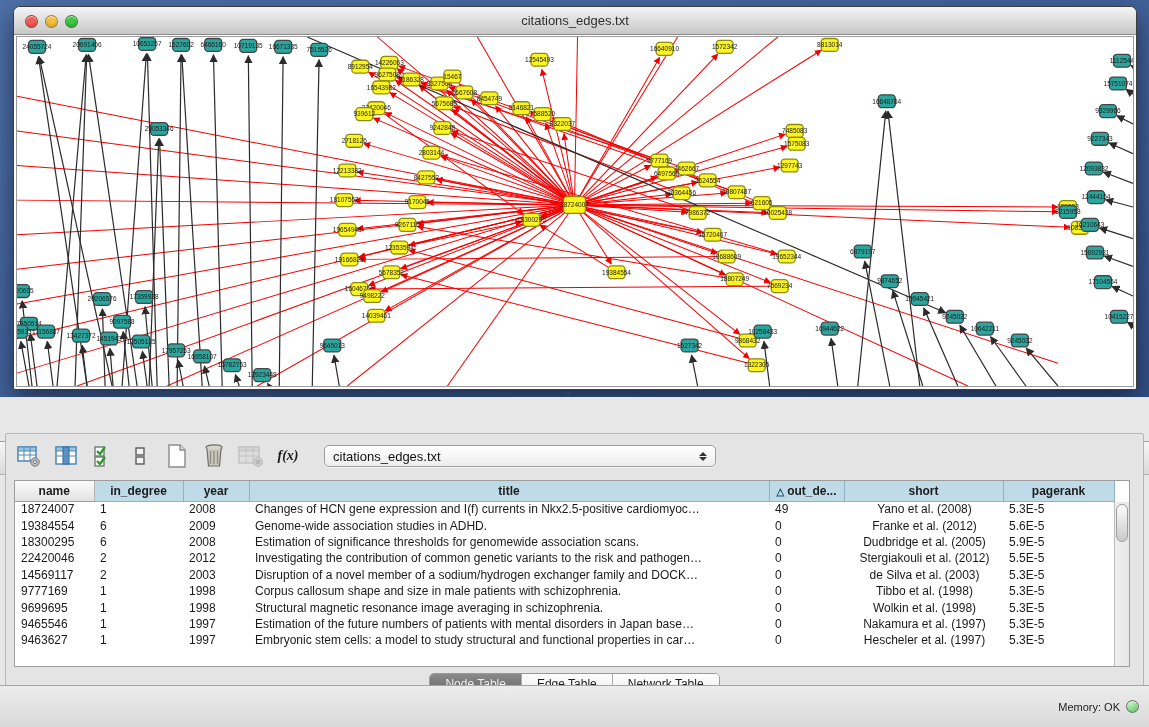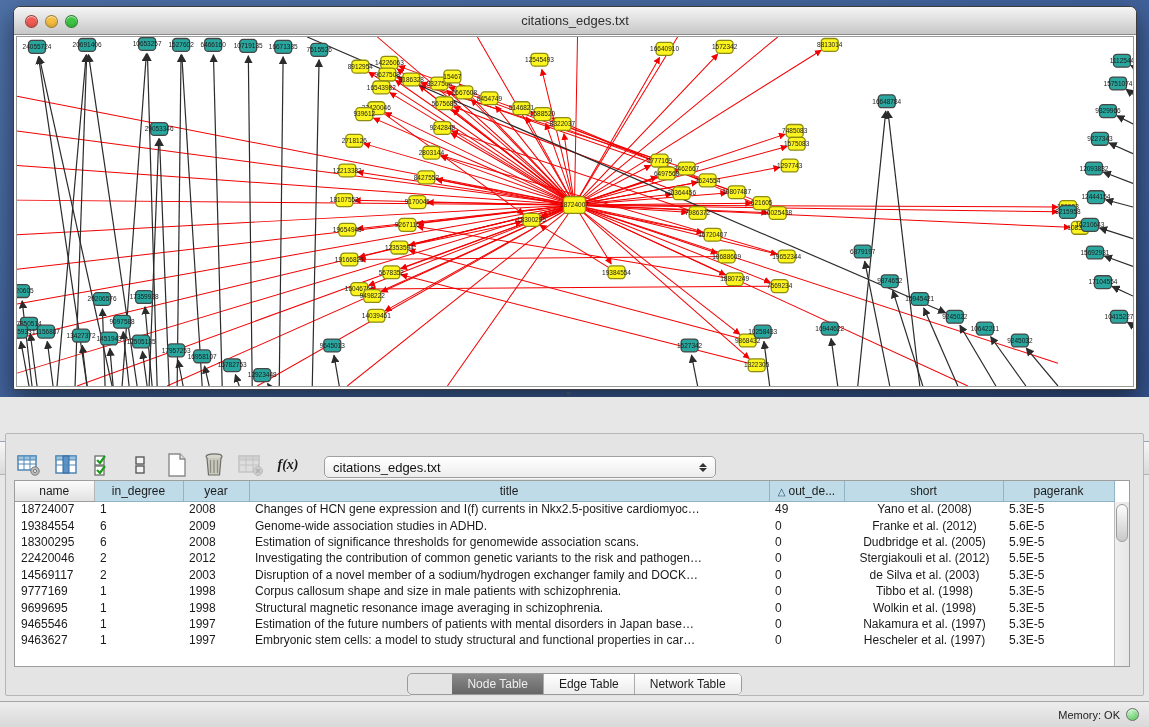--- a/index.html
+++ b/index.html
@@ -32,61 +32,61 @@
   .tp-header { height:34px; background:linear-gradient(#f6f6f6,#dadada);
     border-top:1px solid #97a2b4; border-bottom:1px solid #b2b2b2;
     display:flex; align-items:center; padding:0 10px;margin-top:44px; }
   .tp-title { font-size:12px; color:#2e2e2e; }
   .tp-header-icons { margin-left:auto; display:flex; align-items:center; gap:14px; }
   .icon-btn { cursor:default; display:flex; align-items:center; }
   .close-x { font-size:15px; font-weight:bold; color:#111; line-height:14px; }
   .tp-body { position:absolute; left:5px; right:5px; top:36px; height:263px;
     background:#e4e4e4; border:1px solid #b6b6b6; border-radius:2px; }
   
-  .tp-toolbar { height:44px; display:flex; align-items:flex-end; padding:0 10px; gap:11px; }
+  .tp-toolbar { height:44px; display:flex; align-items:center; padding:0 10px; gap:11px; }
   .tb-icon { width:26px; height:26px; display:flex; align-items:center; justify-content:center; }
   .fx-label { font-size:14px; font-style:italic; font-family:"Liberation Serif",serif;
     color:#1a1a1a; font-weight:bold; }
   .combo { margin-left:12px; width:392px; height:22px; border:1px solid #9f9f9f;
     border-radius:5px; background:linear-gradient(#ffffff,#ededed);
     display:flex; align-items:center; padding:0 8px; font-size:13px; color:#111;
     box-shadow:0 1px 0 rgba(255,255,255,.7); }
   .combo-arrows { margin-left:auto; display:flex; flex-direction:column; gap:1px; }
   .combo-arrows i { width:0; height:0; border-left:4px solid transparent; border-right:4px solid transparent; }
   .arr-up { border-bottom:4px solid #333; }
   .arr-dn { border-top:4px solid #333; }
   
   .tbl-wrap { position:absolute; left:8px; right:13px; top:46px; height:187px;
     background:#fff; border:1px solid #9d9d9d; overflow:hidden; }
   table { border-collapse:collapse; table-layout:fixed; width:1099px; }
-  th { height:20px; font-size:12px; font-weight:normal; color:#1c1c1c; text-align:center;
+  th { height:20px; font-size:12px; font-weight:bold; color:#1c1c1c; text-align:center;
     background:#bedbe7; border-right:1px solid #8fb4c4; border-bottom:1px solid #8fb4c4;
     overflow:hidden; white-space:nowrap; }
   th.plain { background:linear-gradient(#fbfbfb,#e2e2e2); border-right:1px solid #b5b5b5;
     border-bottom:1px solid #9d9d9d; }
   .sort-glyph { font-size:10px; color:#23506e; margin-right:3px; }
   td { height:16.4px; font-size:12px; color:#1a1a1a; padding:0 4px 0 6px;
     overflow:hidden; white-space:nowrap; text-overflow:clip; }
   td.center { text-align:center; }
   
   .v-scroll { position:absolute; right:0; top:21px; bottom:0; width:15px;
     background:linear-gradient(90deg,#efefef,#e6e6e6); border-left:1px solid #bdbdbd; }
   .v-thumb { position:absolute; left:1px; right:1px; top:2px; height:38px; border-radius:7px;
     background:linear-gradient(#fdfdfd,#c9c9c9); border:1px solid #9c9c9c; }
   
   .tab-bar { position:absolute; left:0; right:0; top:238px; height:24px;
     display:flex; justify-content:center; align-items:center; }
   .seg { display:inline-flex; border:1px solid #9a9a9a; border-radius:5px; overflow:hidden;
-    box-shadow:0 1px 0 rgba(255,255,255,.6);padding-left:44px; }
+    box-shadow:0 1px 0 rgba(255,255,255,.6); }
   .seg-btn { font-size:12px; padding:3px 15px; background:linear-gradient(#ffffff,#ebebeb);
     color:#1c1c1c; border-left:1px solid #ababab; white-space:nowrap; }
   .seg-btn:first-child { border-left:none; }
   .seg-btn.active { background:linear-gradient(#8a8a8a,#666666); color:#efefef; }
   
-  .status-bar { position:absolute; left:0; right:0; bottom:0; height:26px;
+  .status-bar { position:absolute; left:0; right:0; bottom:0; height:42px;
     border-top:1px solid #a5a5a5; background:linear-gradient(#ededed,#d9d9d9);
     display:flex; align-items:center; justify-content:flex-end; padding:0 10px; gap:6px; }
   .mem-label { font-size:11px; color:#222; }
   .mem-dot { width:13px; height:13px; border-radius:50%; border:1px solid #6d6d6d;
     box-shadow:inset 0 1px 2px rgba(255,255,255,.8); }
   
   .node-label { font-family:"Liberation Sans",sans-serif; }
 </style>
 </head>
 <body>

